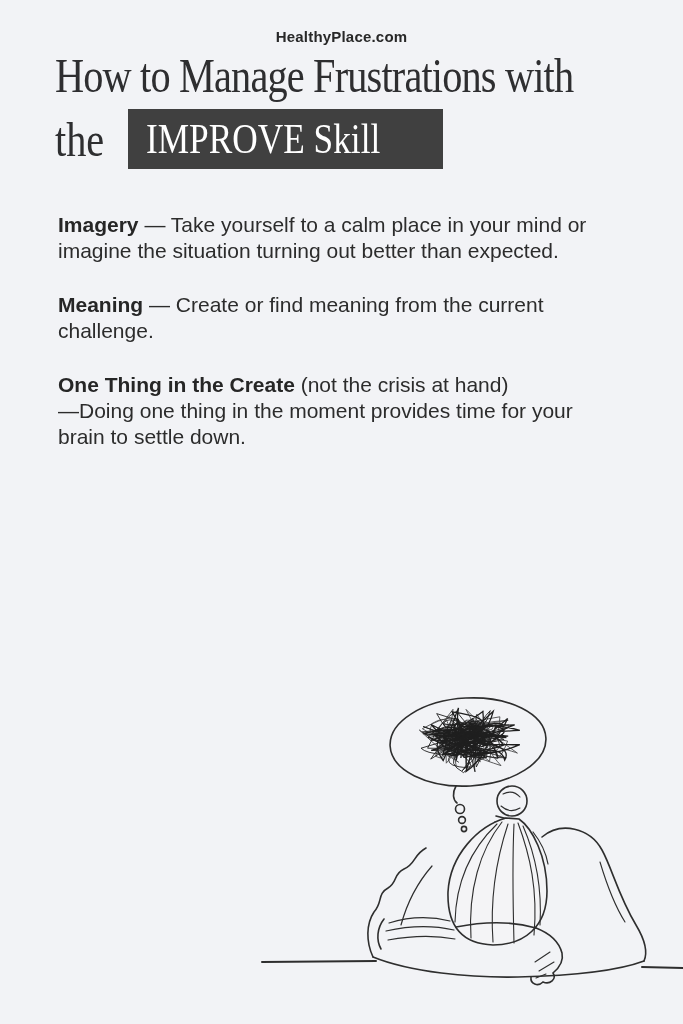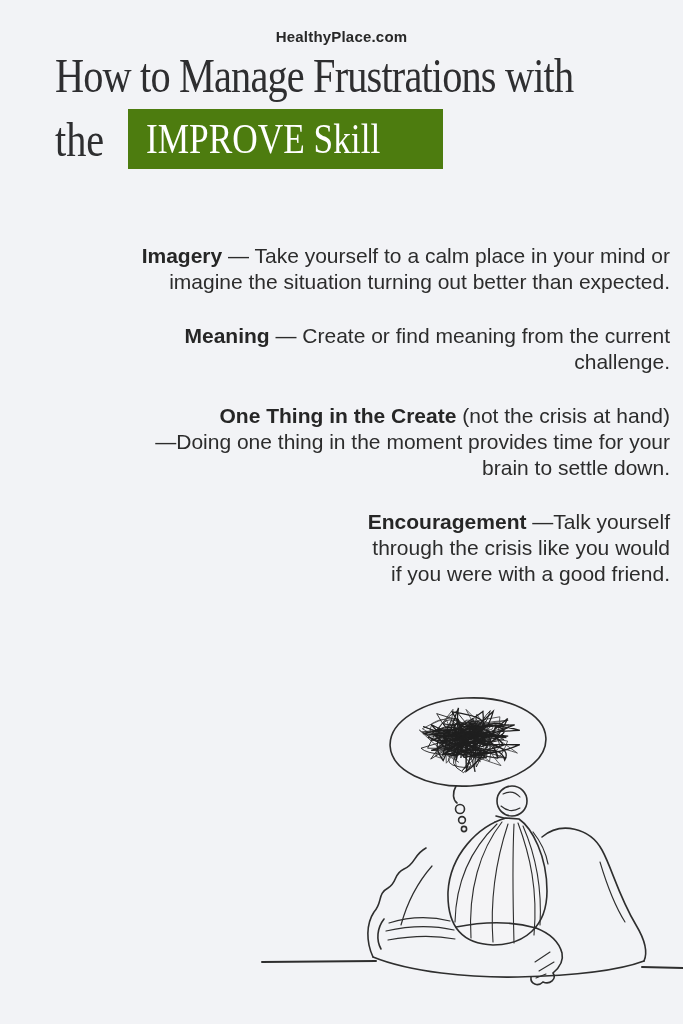--- a/index.html
+++ b/index.html
@@ -18,27 +18,27 @@
     display:inline-block;font-family:"Liberation Serif",serif;font-weight:400;
     font-size:48px;color:#2e2e30;white-space:nowrap;
     transform:scaleX(.84);transform-origin:left center;letter-spacing:-1px;
   }
   .title-line2{display:flex;align-items:center;gap:14px;margin-top:6px;height:60px;}
   .title-the{
     display:inline-block;font-family:"Liberation Serif",serif;font-size:48px;color:#2e2e30;
     transform:scaleX(.84);transform-origin:left center;
   }
   .title-box{
-    display:flex;align-items:center;height:60px;padding:0 18px;background:#4d7c0f;
+    display:flex;align-items:center;height:60px;padding:0 18px;background:#404040;
   }
   .title-box span{
     display:inline-block;font-family:"Liberation Serif",serif;font-size:42px;color:#ffffff;
     white-space:nowrap;transform:scaleX(.84);transform-origin:left center;letter-spacing:0;
   }
-  .content{position:absolute;left:58px;top:243px;width:612px;text-align:right;}
+  .content{position:absolute;left:58px;top:212px;width:612px;}
   .skill{
     margin:0 0 28px 0;font-size:21px;line-height:26px;color:#2c2c2c;
     white-space:pre-wrap;
   }
   .skill b{font-weight:700;color:#262626;}
   .sketch{position:absolute;left:250px;top:690px;}
   .sketch path,.sketch ellipse,.sketch circle,.sketch line{vector-effect:non-scaling-stroke;}
 </style>
 </head>
 <body>
@@ -62,23 +62,20 @@
   <p class="skill"><b>Meaning</b><span> — Create or find meaning from the current
 challenge.</span></p>
 
 
 
   <p class="skill"><b>One Thing in the Create</b><span> (not the crisis at hand)
 —Doing one thing in the moment provides time for your
 brain to settle down.</span></p>
 
 
-  <p class="skill"><b>Encouragement</b><span> —Talk yourself
- through the crisis like you would
-if you were with a good friend.</span></p>
 </div>
 
 <svg class="sketch" width="433" height="334" viewBox="0 0 433 334" aria-hidden="true">
   <g stroke="#2e2e2e" stroke-width="1.6" fill="none" stroke-linecap="round">
 
     <g>
       <ellipse cx="218" cy="52" rx="78" ry="44" transform="rotate(-3 218 52)"></ellipse>
       <path d="M 206,96 C 202,103 203,110 207,113"></path>
       <circle cx="210" cy="119" r="4.5"></circle>
       <circle cx="212" cy="130" r="3.4"></circle>

